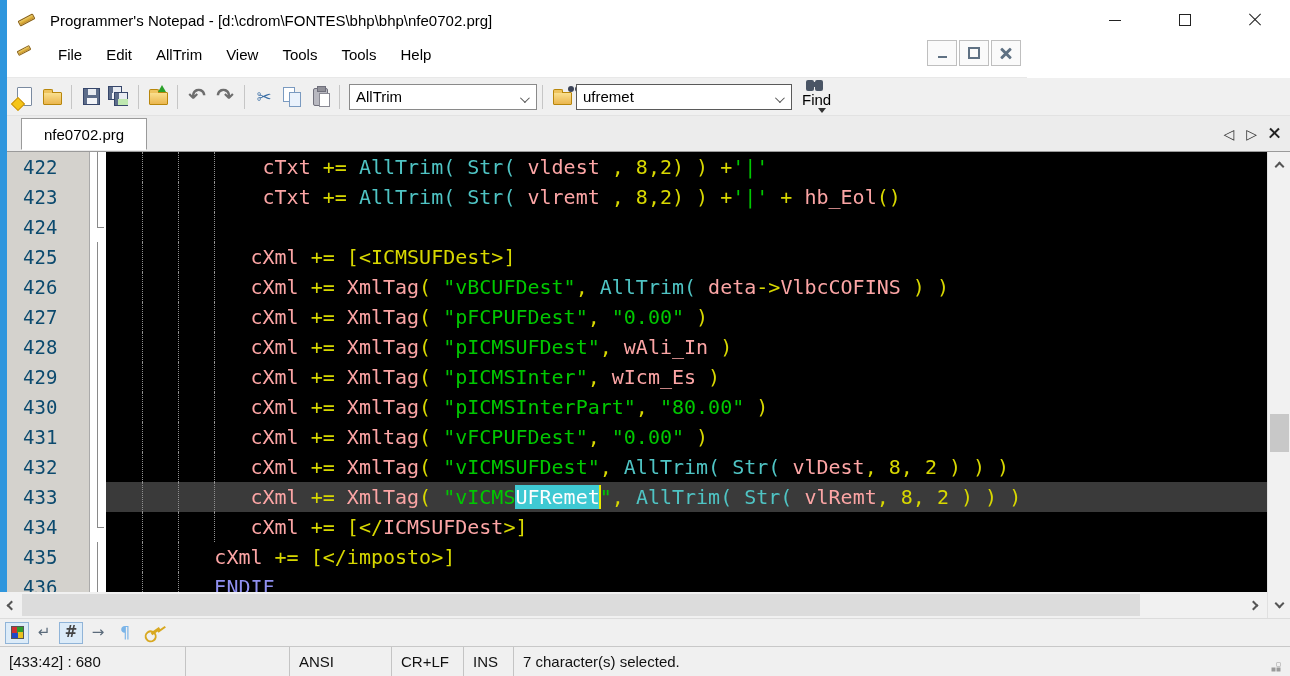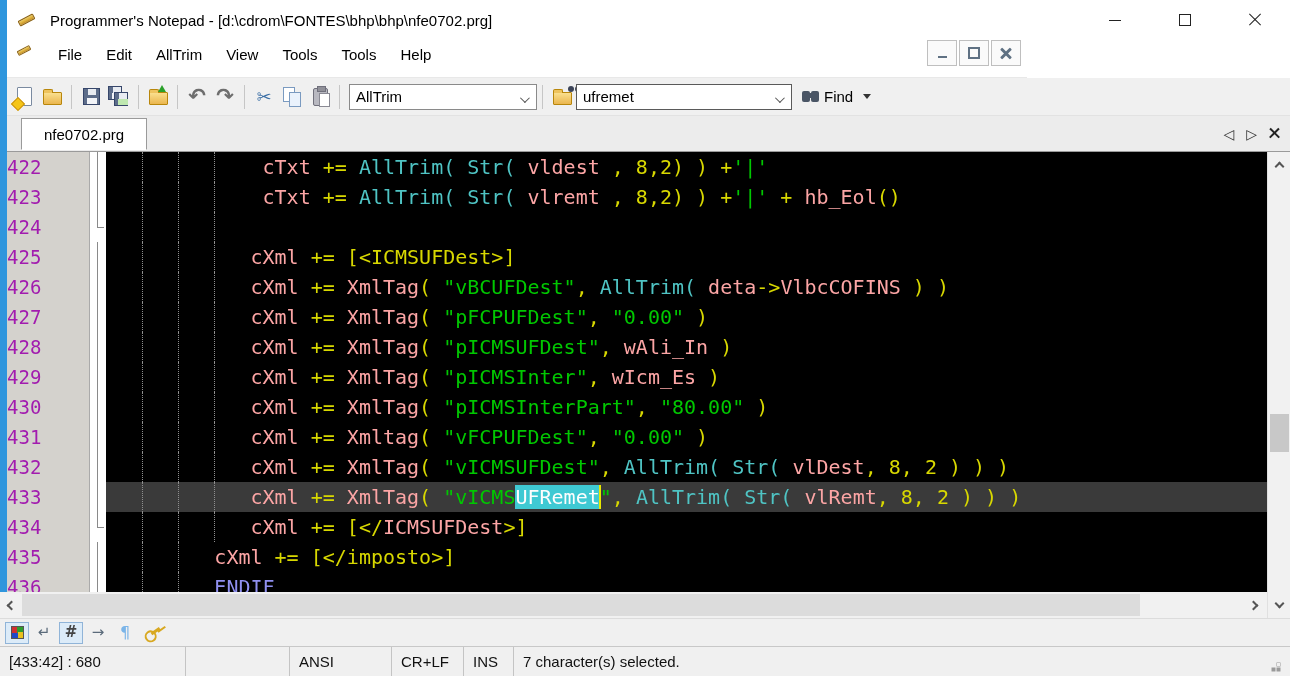--- a/index.html
+++ b/index.html
@@ -79,21 +79,21 @@
     background:#3c4458; box-shadow:7px 0 0 #3c4458; }
   .combo { height:26px; background:#fff; border:1px solid #8a8a8a; display:flex; align-items:center;
     font-size:15px; color:#000; padding-left:6px; position:relative; flex:none; }
   .combo-scheme { width:188px; margin-left:4px; }
   .combo-search { width:216px; border-color:#5a5a5a; }
   .cmb-arrow { position:absolute; right:9px; top:11px; width:7px; height:7px;
     border-right:1.5px solid #555; border-bottom:1.5px solid #555; transform:rotate(45deg) translateY(-2px); }
   .binoc { position:relative; width:8px; height:11px; background:#4a5565; border-radius:2px;
     box-shadow:9px 0 0 #4a5565; margin-right:14px; }
   .binoc::after { content:''; position:absolute; left:6px; top:2px; width:5px; height:5px; background:#4a5565; }
-  .find-group { display:flex; align-items:center; margin-left:10px; }
+  .find-group { display:flex; align-items:center; margin-left:10px;flex-direction:column; }
   .find-label { font-size:15px; color:#000; }
   .dd-tri { width:0; height:0; border-left:4px solid transparent; border-right:4px solid transparent;
     border-top:5px solid #333; margin-left:10px; }
 
   
   .tabbar { position:absolute; left:0; top:116px; width:1290px; height:36px; background:#ececec;
     border-bottom:1px solid #9a9a9a; display:flex; align-items:center;padding-left:16px; }
   .tab { height:32px; background:#fff; border:1px solid #9a9a9a; border-bottom:1px solid #fff;
     margin:0 0 -1px 5px; padding:0 22px; display:flex; align-items:center; font-size:15px; color:#000; }
   .tab-ctrls { margin-left:auto; display:flex; align-items:center; height:100%; padding-right:10px; gap:12px; }
@@ -103,21 +103,21 @@
   .tab-x::before { transform:rotate(45deg); } .tab-x::after { transform:rotate(-45deg); }
 
   
   .editor { position:absolute; left:0; top:152px; width:1267px; height:440px; overflow:hidden;
     background:var(--editor-bg,#000); }
   .margin-numbers { position:absolute; left:7px; top:0; width:83px; height:100%;
     background:#d4d2cd; border-right:1px solid #aaa; }
   .margin-fold { position:absolute; left:90px; top:0; width:16px; height:100%; background:#fff; }
   .code-col { position:absolute; left:106px; top:0; right:0; height:100%; }
   .editor, .code-col, .margin-numbers { font-family:"DejaVu Sans Mono", monospace; }
-  .line-number { height:30px; line-height:30px; font-size:19px; color:#a21caf; padding-left:0; }
+  .line-number { height:30px; line-height:30px; font-size:19px; color:#0c4a6e; padding-left:16px; }
   .fold-cell { position:relative; height:30px; }
   .fold-v::before { content:''; position:absolute; left:7px; top:0; bottom:0; border-left:1px solid #8a8a8a; }
   .fold-corner::before { content:''; position:absolute; left:7px; top:0; height:16px; border-left:1px solid #8a8a8a; }
   .fold-corner::after { content:''; position:absolute; left:7px; top:15px; width:7px; border-top:1px solid #8a8a8a; }
   .code-row { position:relative; height:30px; line-height:30px; font-size:20px; white-space:pre; color:#f2f2f2; }
   .code-row.current { background:var(--current-line,#3a3a3a); }
   .guide { position:absolute; top:0; bottom:0; border-left:1px dotted #8f8f8f; }
   .tk-d { color:#fca5a5; }
   .tk-o { color:var(--operator,#d8d800); }
   .tk-s { color:var(--string,#00c800); }

